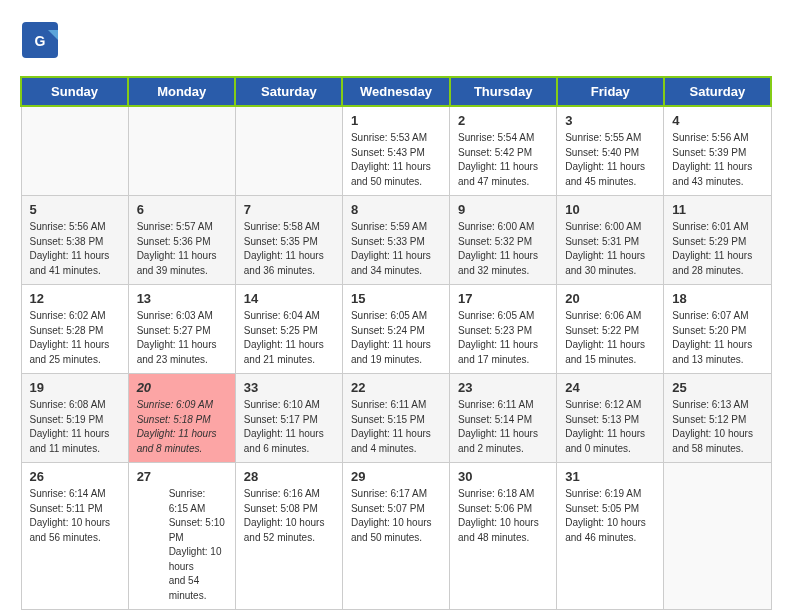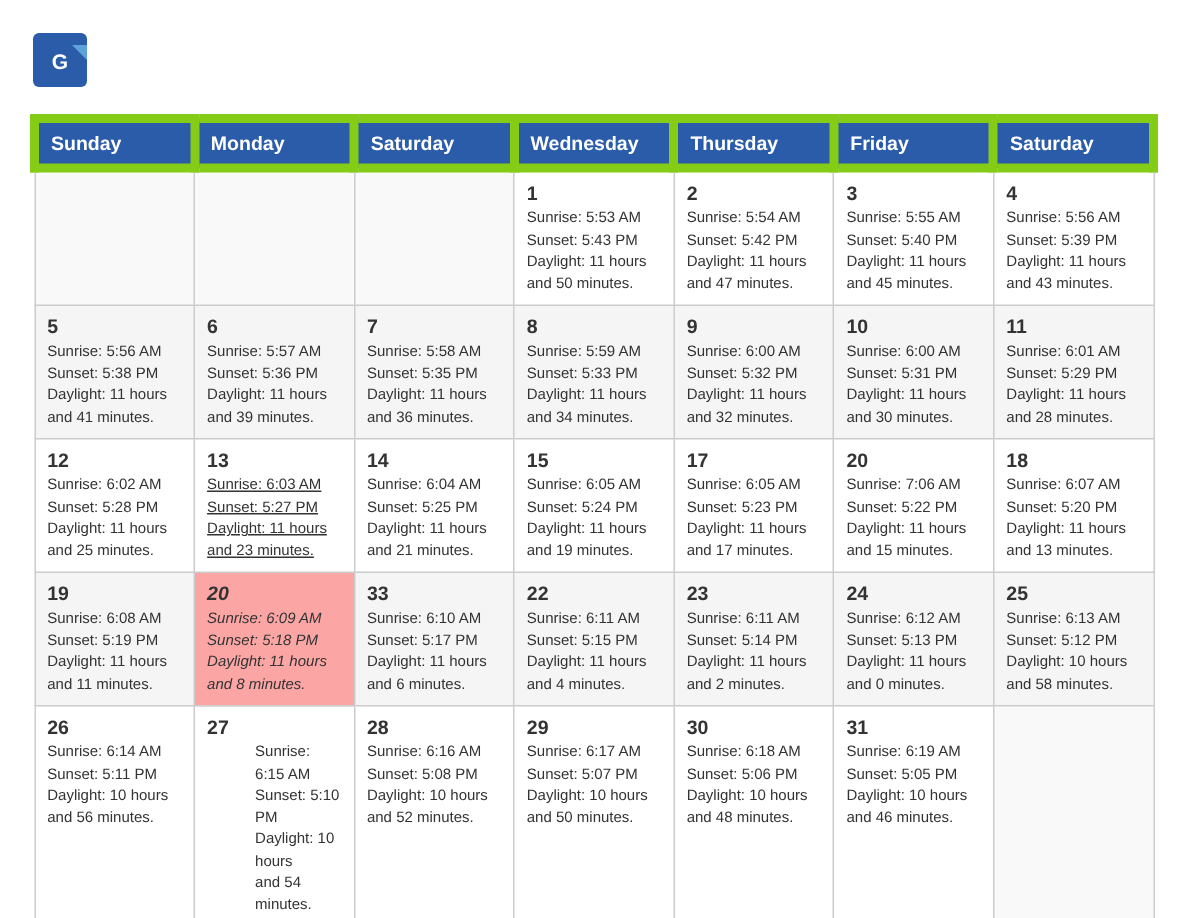--- a/index.html
+++ b/index.html
@@ -41,24 +41,24 @@
       color: #555;
     }
     .calendar {
       width: 100%;
       border-collapse: collapse;
       border: 1px solid #ccc;
     }
     .calendar th {
       background-color: #2a5caa;
       color: white;
-      text-align: left;
+      text-align: center;
       padding: 6px 8px;
       font-size: 13px;
-      border: 6px solid #84cc16;
+      border: 2px solid #84cc16;
     }
     .calendar td {
       vertical-align: top;
       padding: 6px 8px;
       border: 1px solid #ccc;
       width: calc(100% / 7);
       min-height: 90px;
       background: #fff;
       font-size: 11px;
       color: #333;
@@ -209,21 +209,21 @@
       <tr>
         <td>
           <span class="day-number">12</span>
           <div class="day-info" style="white-space: pre-line;">Sunrise: 6:02 AM
 Sunset: 5:28 PM
 Daylight: 11 hours
 and 25 minutes.</div>
         </td>
         <td>
           <span class="day-number">13</span>
-          <div class="day-info" style="white-space: pre-line; text-decoration: underline;">Sunrise: 6:03 AM
+          <div class="day-info" style="white-space: pre-line;">Sunrise: 6:03 AM
 Sunset: 5:27 PM
 Daylight: 11 hours
 and 23 minutes.</div>
         </td>
         <td>
           <span class="day-number">14</span>
           <div class="day-info" style="white-space: pre-line;">Sunrise: 6:04 AM
 Sunset: 5:25 PM
 Daylight: 11 hours
 and 21 minutes.</div>
@@ -237,21 +237,21 @@
         </td>
         <td>
           <span class="day-number">17</span>
           <div class="day-info" style="white-space: pre-line;">Sunrise: 6:05 AM
 Sunset: 5:23 PM
 Daylight: 11 hours
 and 17 minutes.</div>
         </td>
         <td>
           <span class="day-number">20</span>
-          <div class="day-info" style="white-space: pre-line;">Sunrise: 7:06 AM
+          <div class="day-info" style="white-space: pre-line;">Sunrise: 6:06 AM
 Sunset: 5:22 PM
 Daylight: 11 hours
 and 15 minutes.</div>
         </td>
         <td>
           <span class="day-number">18</span>
           <div class="day-info" style="white-space: pre-line;">Sunrise: 6:07 AM
 Sunset: 5:20 PM
 Daylight: 11 hours
 and 13 minutes.</div>

